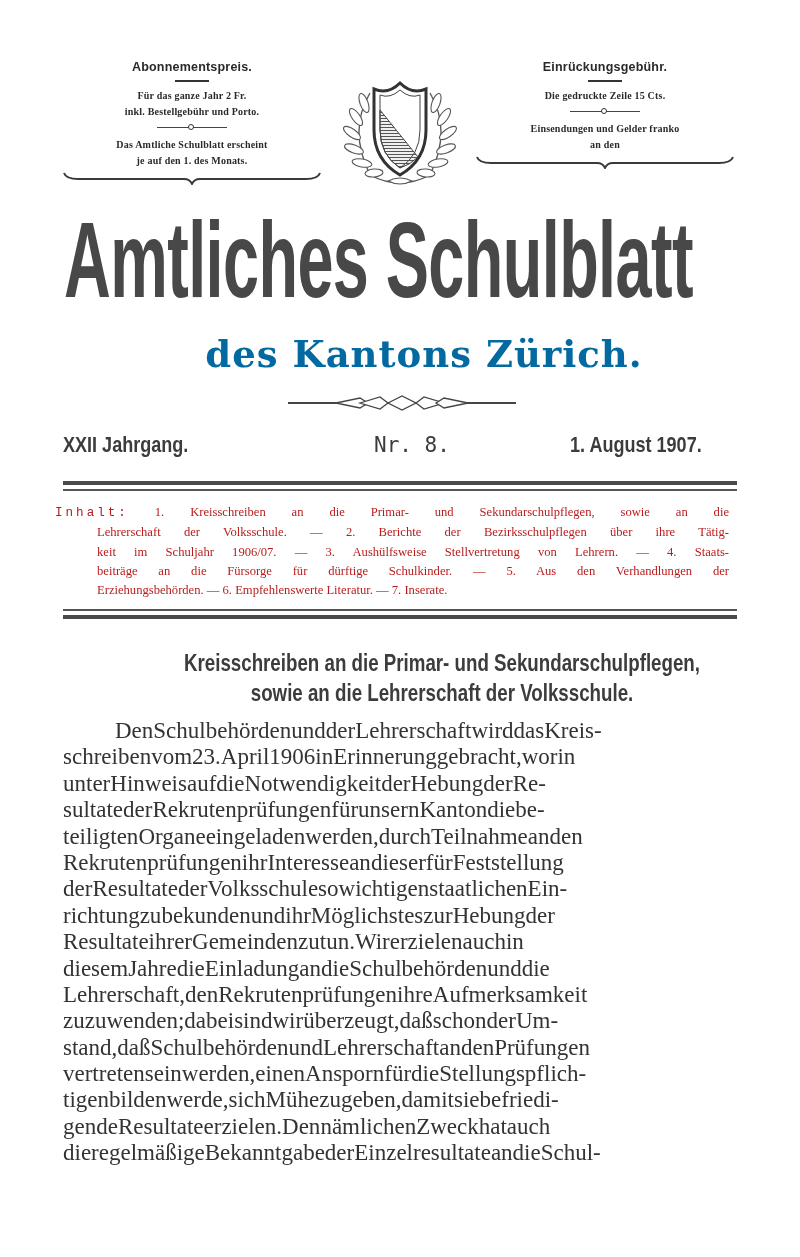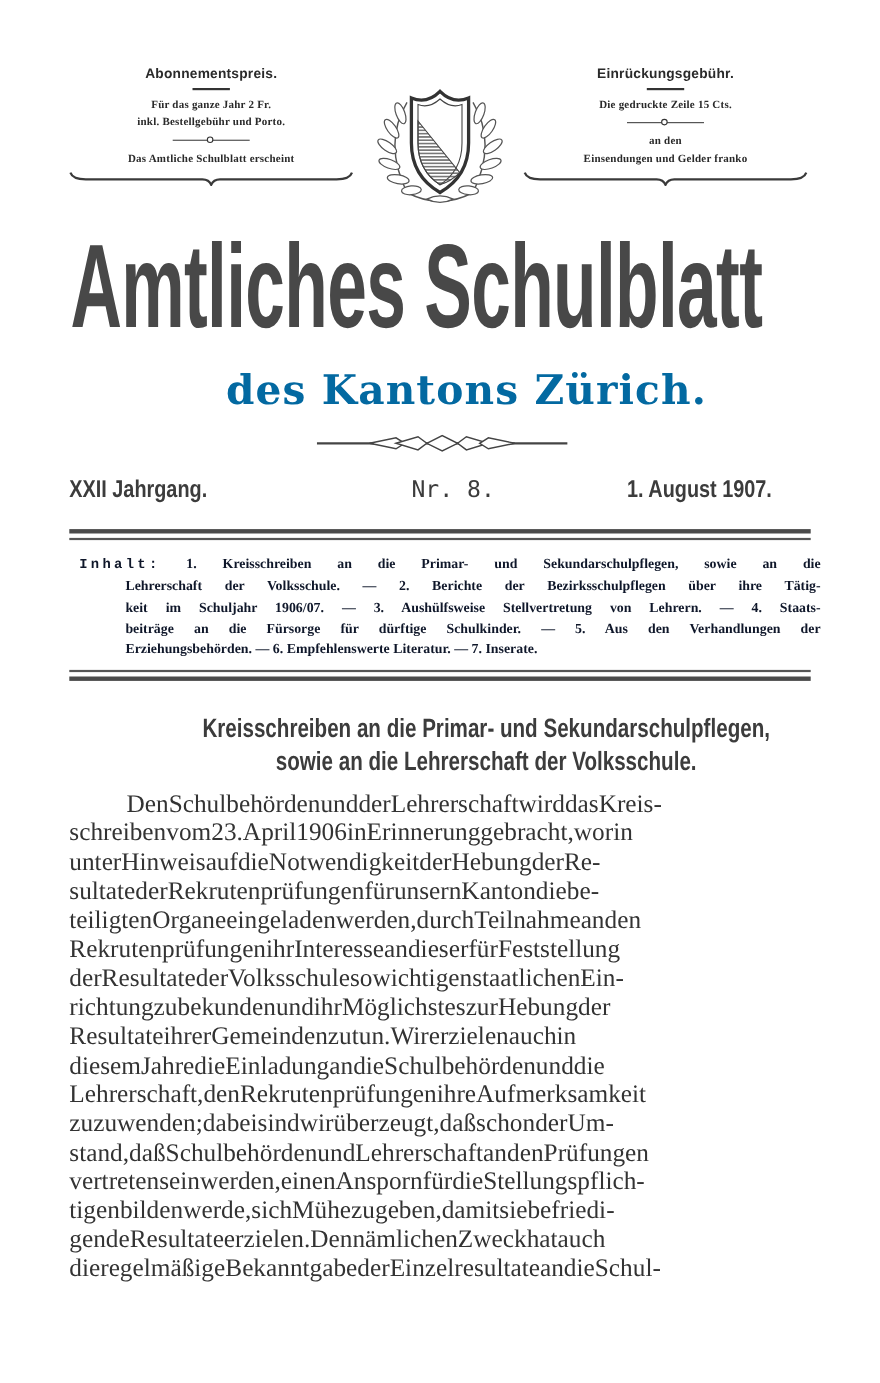--- a/index.html
+++ b/index.html
@@ -28,22 +28,22 @@
     }
     .meta {
       font-family: "Liberation Sans", sans-serif; font-weight: bold; color: #3c3c3c;
       font-size: 22px; white-space: nowrap; transform-origin: left top;
     }
     .meta-nr { font-family: "DejaVu Sans Mono", monospace; font-weight: normal; color: #3c3c3c; font-size: 21px; }
     .double-rule-top { left: 63px; width: 674px; }
     .thick { height: 4px; background: #4a4a4a; }
     .thin { height: 1.5px; background: #555; }
     .toc {
-      left: 72px; width: 674px; font-family: "Liberation Serif", serif; font-weight: bold;
-      font-size: 12.6px; line-height: 19.3px; color: #0f172a; text-align: justify;
+      left: 55px; width: 674px; font-family: "Liberation Serif", serif; font-weight: normal;
+      font-size: 12.6px; line-height: 19.3px; color: #b91c1c; text-align: justify;
     }
     .toc .lbl { letter-spacing: 3px; font-family: "Liberation Mono", monospace; }
     .article-heading {
       font-family: "Liberation Sans", sans-serif; font-weight: bold; color: #3c3c3c;
       font-size: 24px; line-height: 30px; text-align: center; white-space: nowrap;
       transform-origin: center top;
       padding-left: 42px;
     }
     .body-text {
       left: 63px; width: 674px; font-family: "Liberation Serif", serif; color: #333;
@@ -58,20 +58,21 @@
 
 <div class="abs info-col" style="left:62px; top:60px; width:260px;">
   <div class="info-heading">Abonnementspreis.</div>
   <div class="short-rule"></div>
   <div class="info-line">Für das ganze Jahr 2 Fr.</div>
   <div class="info-line">inkl. Bestellgebühr und Porto.</div>
   <div class="orn-rule">
       <span></span>
     </div>
   <div class="info-line">Das Amtliche Schulblatt erscheint</div>
+  <div class="info-line">je auf den 1. des Monats.</div>
   <svg class="brace" width="260" height="14" viewBox="0 0 260 14" style="margin-top:2px;">
     <path d="M2 2 Q4 8 16 8 L122 8 Q128 8 130 13 Q132 8 138 8 L244 8 Q256 8 258 2" fill="none" stroke="#3a3a3a" stroke-width="2"></path>
   </svg>
 </div>
 
 <div class="abs" style="left:330px; top:75px; width:140px; height:115px;">
   <svg width="140" height="115" viewBox="0 0 140 115">
     <defs>
       <pattern id="hatch" width="3" height="3" patternUnits="userSpaceOnUse">
         <line x1="0" y1="1.5" x2="3" y2="1.5" stroke="#555" stroke-width="1.2"></line>
@@ -105,22 +106,22 @@
   </svg>
 </div>
 
 <div class="abs info-col" style="left:475px; top:60px; width:260px;">
   <div class="info-heading">Einrückungsgebühr.</div>
   <div class="short-rule"></div>
   <div class="info-line">Die gedruckte Zeile 15 Cts.</div>
   <div class="orn-rule">
       <span></span>
     </div>
+  <div class="info-line">Einsendungen und Gelder franko</div>
   <div class="info-line">an den</div>
-  <div class="info-line">Einsendungen und Gelder franko</div>
   <svg class="brace" width="260" height="14" viewBox="0 0 260 14" style="margin-top:2px;">
     <path d="M2 2 Q4 8 16 8 L122 8 Q128 8 130 13 Q132 8 138 8 L244 8 Q256 8 258 2" fill="none" stroke="#3a3a3a" stroke-width="2"></path>
   </svg>
 </div>
 
 <div class="abs title" style="left:64px; top:206px; transform: scale(0.6, 1.0);">Amtliches Schulblatt</div>
 <div class="abs subtitle" style="left:0; width:800px; text-align:center; top:332px;">des Kantons Zürich.</div>
 
 <svg class="abs" style="left:288px; top:395px;" width="228" height="16" viewBox="0 0 228 16">
   <line x1="0" y1="8" x2="228" y2="8" stroke="#444" stroke-width="2"></line>

